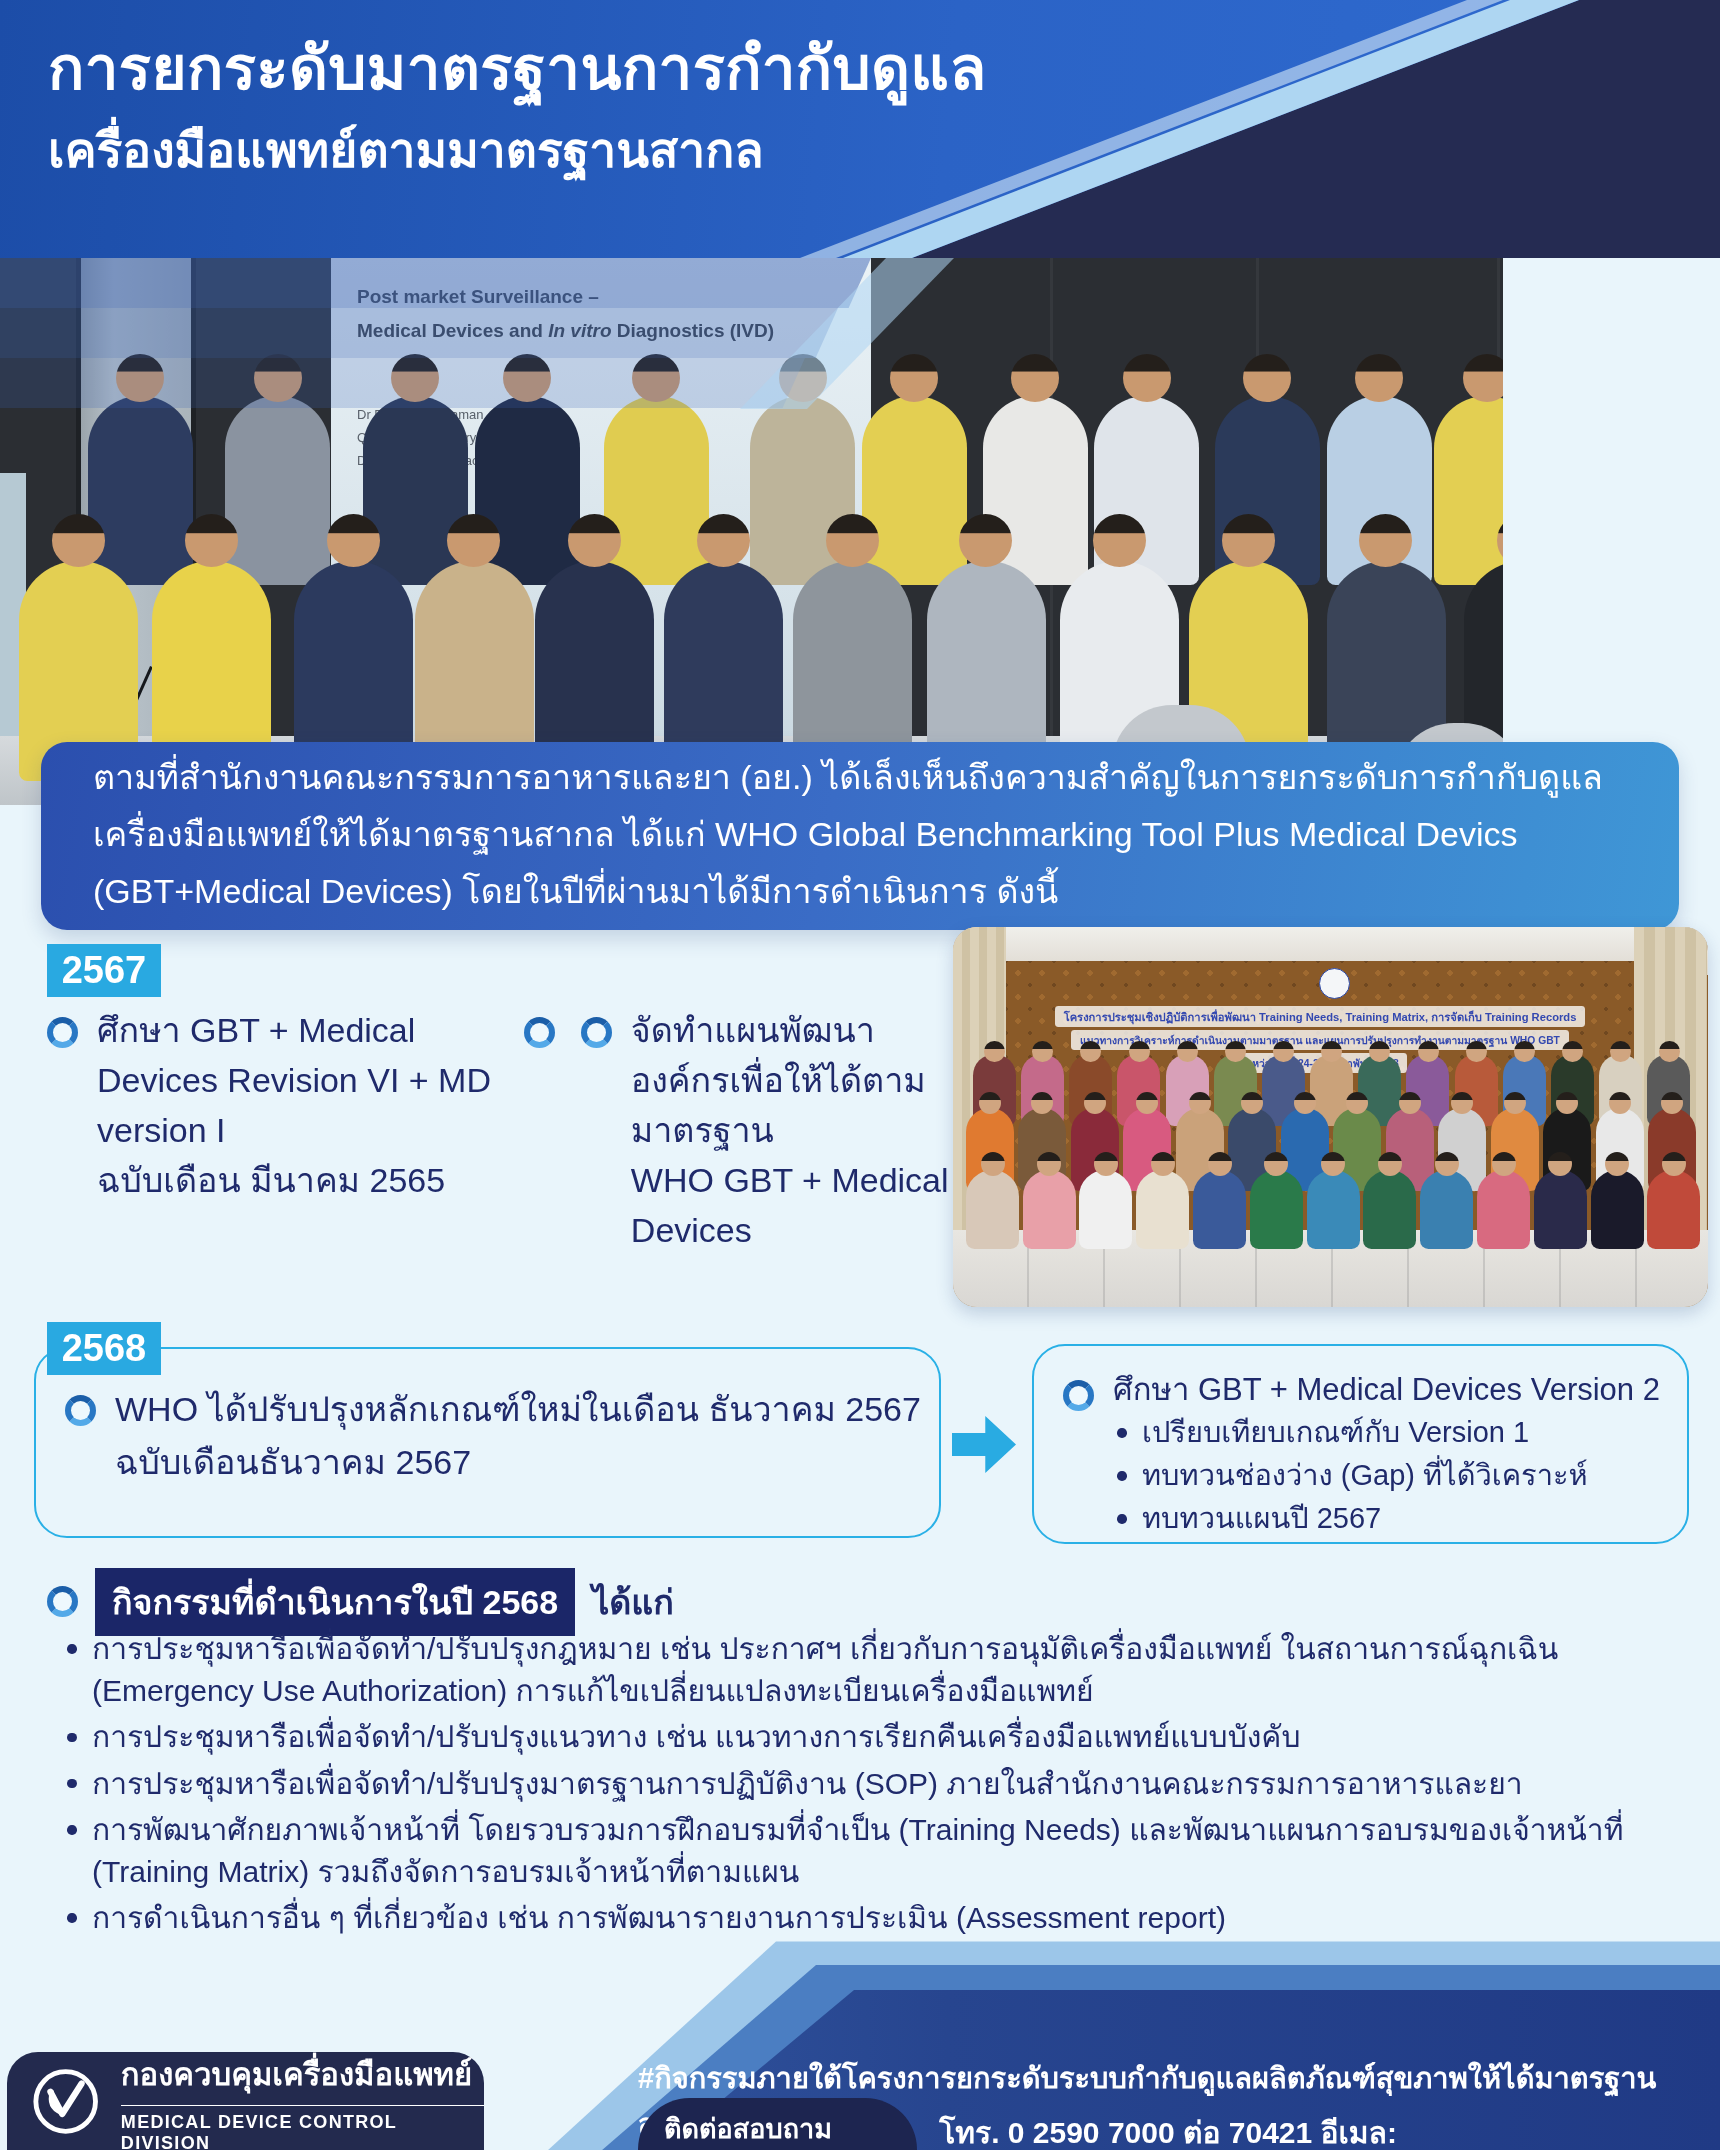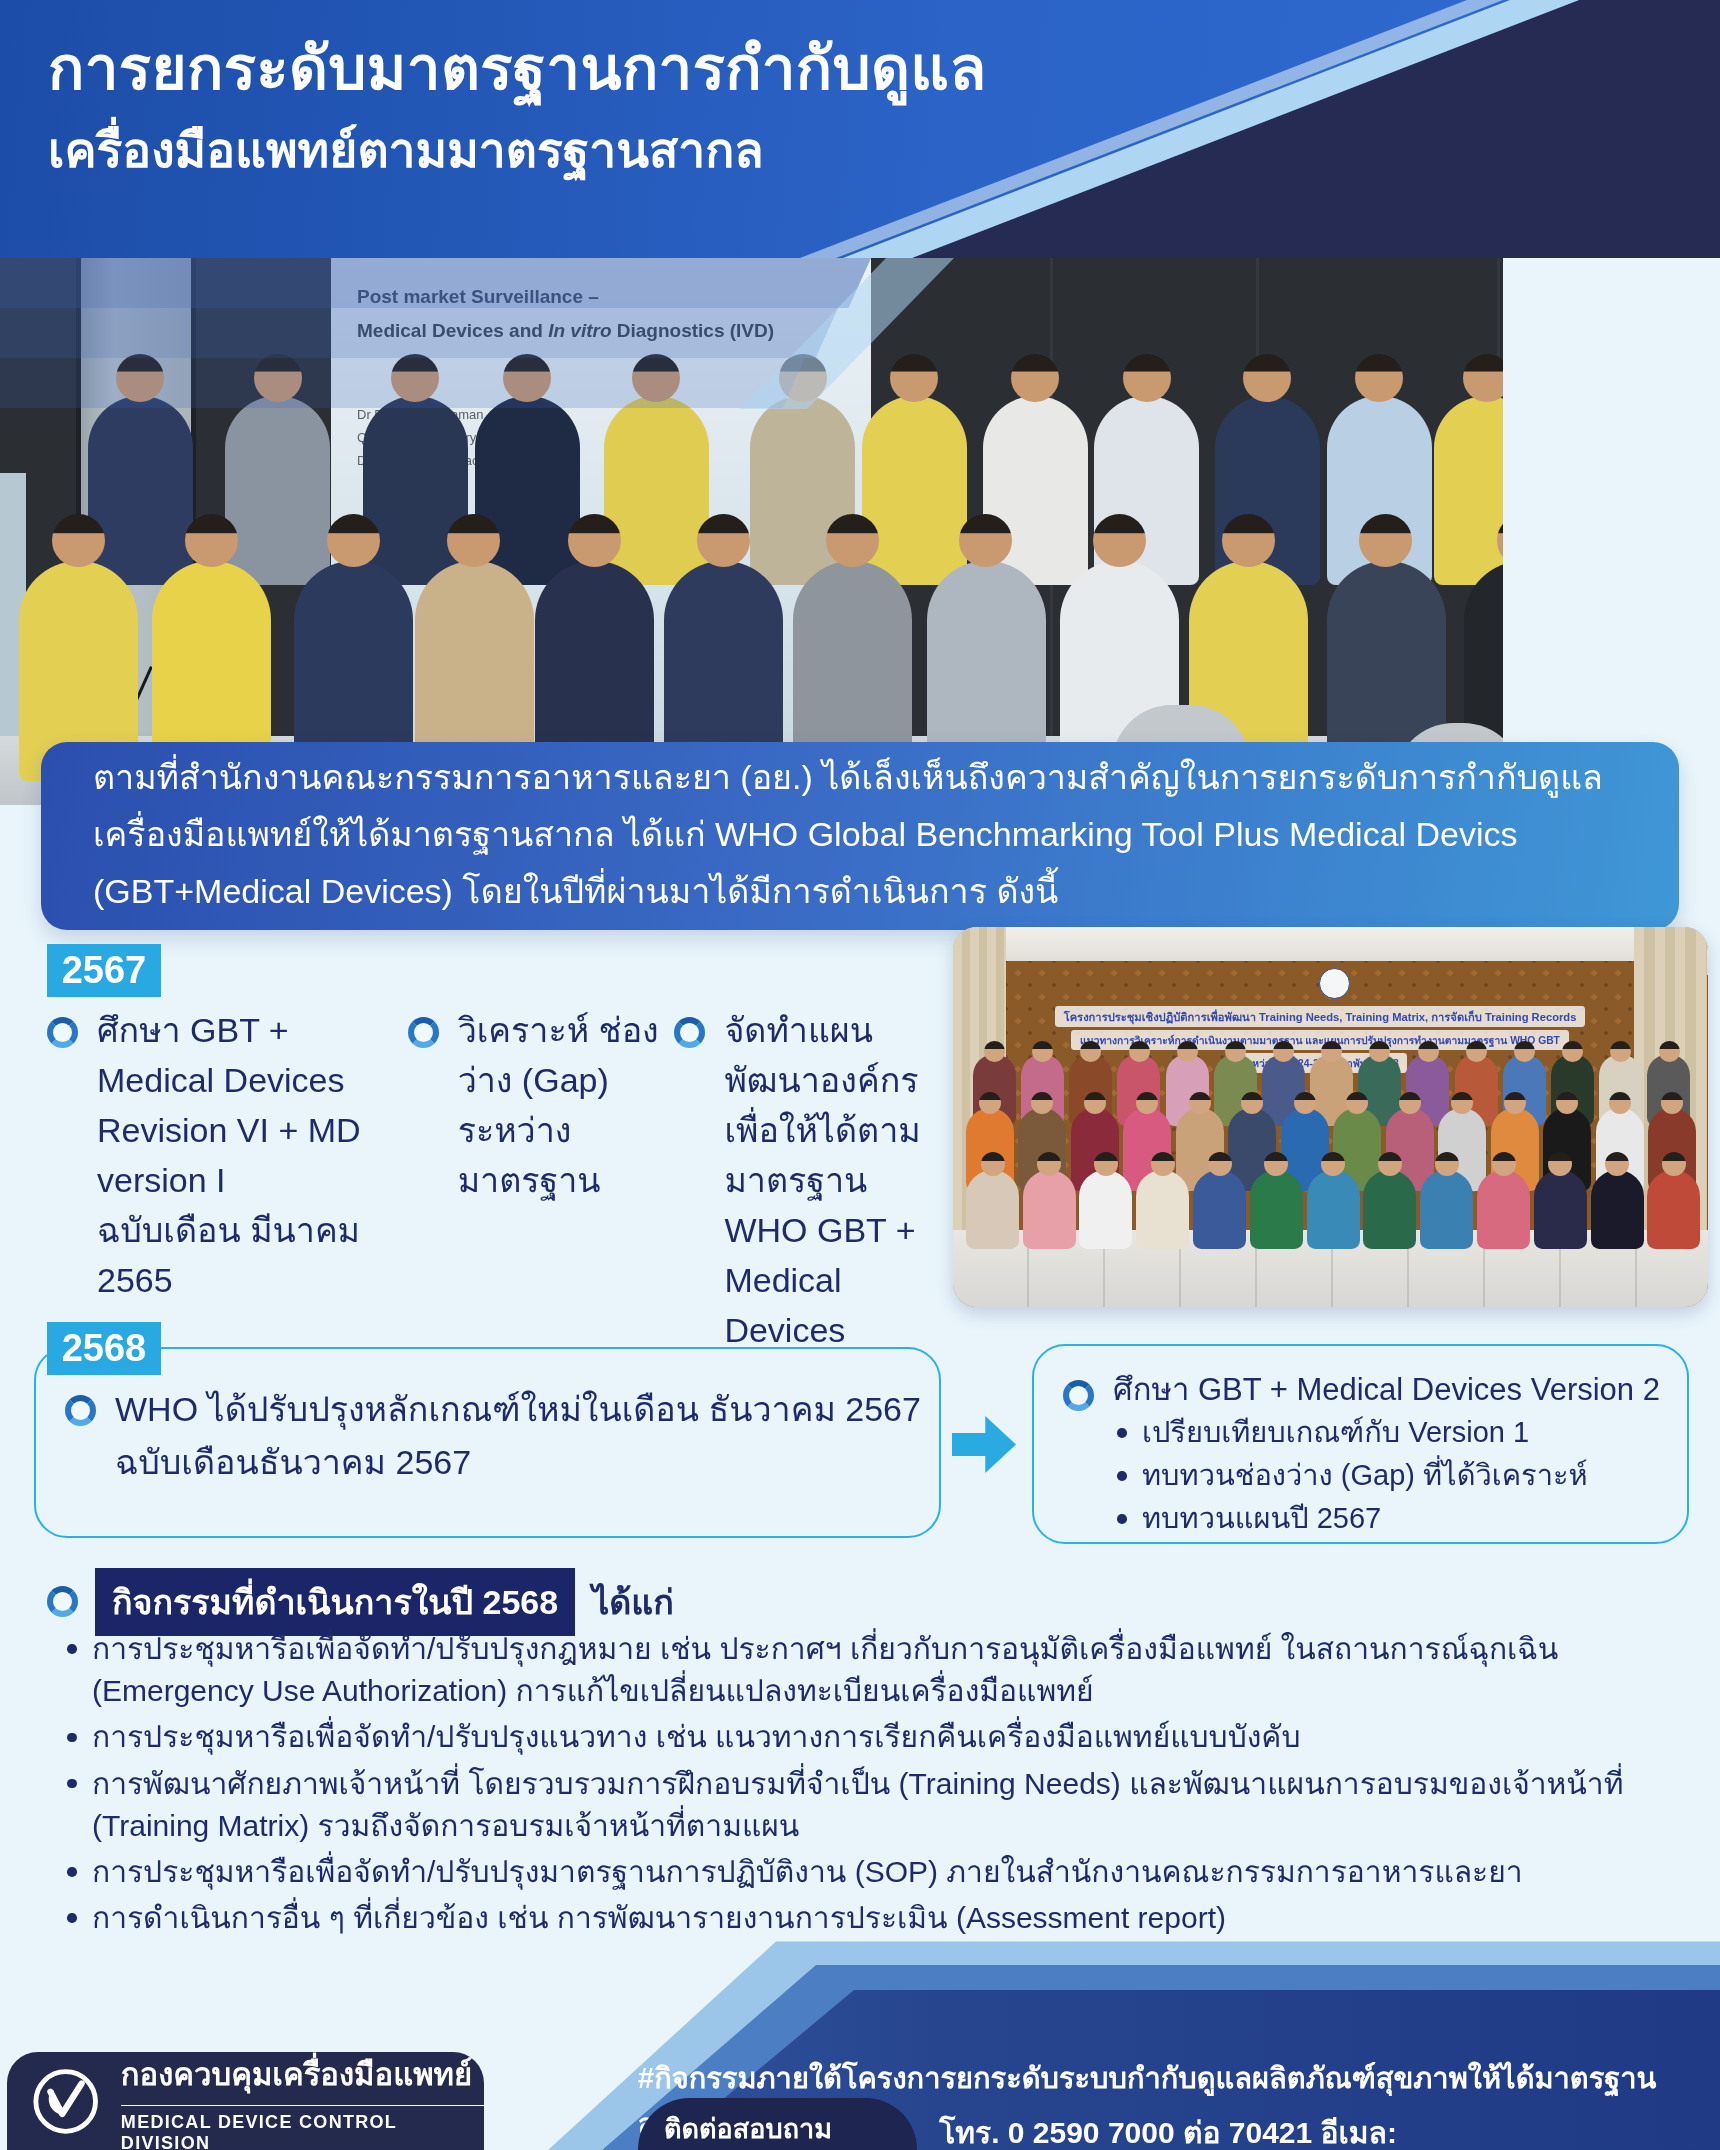--- a/index.html
+++ b/index.html
@@ -228,21 +228,20 @@
     <div class="li-row">
       <span class="ring"></span>
       <div class="li-text">
         <div>ศึกษา GBT + Medical Devices Revision VI + MD version I</div>
         <div>ฉบับเดือน มีนาคม 2565</div>
       </div>
     </div>
     <div class="li-row">
       <span class="ring"></span>
       <div class="li-text">
-        <div>วิเคราะห์ ช่องว่าง (Gap) ระหว่างมาตรฐาน</div>
       </div>
     </div>
     <div class="li-row">
       <span class="ring"></span>
       <div class="li-text">
         <div>จัดทำแผนพัฒนาองค์กรเพื่อให้ได้ตามมาตรฐาน</div>
         <div>WHO GBT + Medical Devices</div>
       </div>
     </div>
   </div>
@@ -387,28 +386,28 @@
         <div>การประชุมหารือเพื่อจัดทำ/ปรับปรุงกฎหมาย เช่น ประกาศฯ เกี่ยวกับการอนุมัติเครื่องมือแพทย์ ในสถานการณ์ฉุกเฉิน</div>
         <div>(Emergency Use Authorization) การแก้ไขเปลี่ยนแปลงทะเบียนเครื่องมือแพทย์</div>
       </div>
     </div>
     <div class="act-item">
       <span class="dot"></span>
       <div class="act-text">การประชุมหารือเพื่อจัดทำ/ปรับปรุงแนวทาง เช่น แนวทางการเรียกคืนเครื่องมือแพทย์แบบบังคับ</div>
     </div>
     <div class="act-item">
       <span class="dot"></span>
+      <div class="act-text">การประชุมหารือเพื่อจัดทำ/ปรับปรุงมาตรฐานการปฏิบัติงาน (SOP) ภายในสำนักงานคณะกรรมการอาหารและยา</div>
+    </div>
+    <div class="act-item">
+      <span class="dot"></span>
       <div class="act-text">
         <div>การพัฒนาศักยภาพเจ้าหน้าที่ โดยรวบรวมการฝึกอบรมที่จำเป็น (Training Needs) และพัฒนาแผนการอบรมของเจ้าหน้าที่</div>
         <div>(Training Matrix) รวมถึงจัดการอบรมเจ้าหน้าที่ตามแผน</div>
       </div>
-    </div>
-    <div class="act-item">
-      <span class="dot"></span>
-      <div class="act-text">การประชุมหารือเพื่อจัดทำ/ปรับปรุงมาตรฐานการปฏิบัติงาน (SOP) ภายในสำนักงานคณะกรรมการอาหารและยา</div>
     </div>
     <div class="act-item">
       <span class="dot"></span>
       <div class="act-text">การดำเนินการอื่น ๆ ที่เกี่ยวข้อง เช่น การพัฒนารายงานการประเมิน (Assessment report)</div>
     </div>
   </div>
 
   <div id="bands" class="abs">
     <div id="band-light"></div>
     <div id="band-mid"></div>

